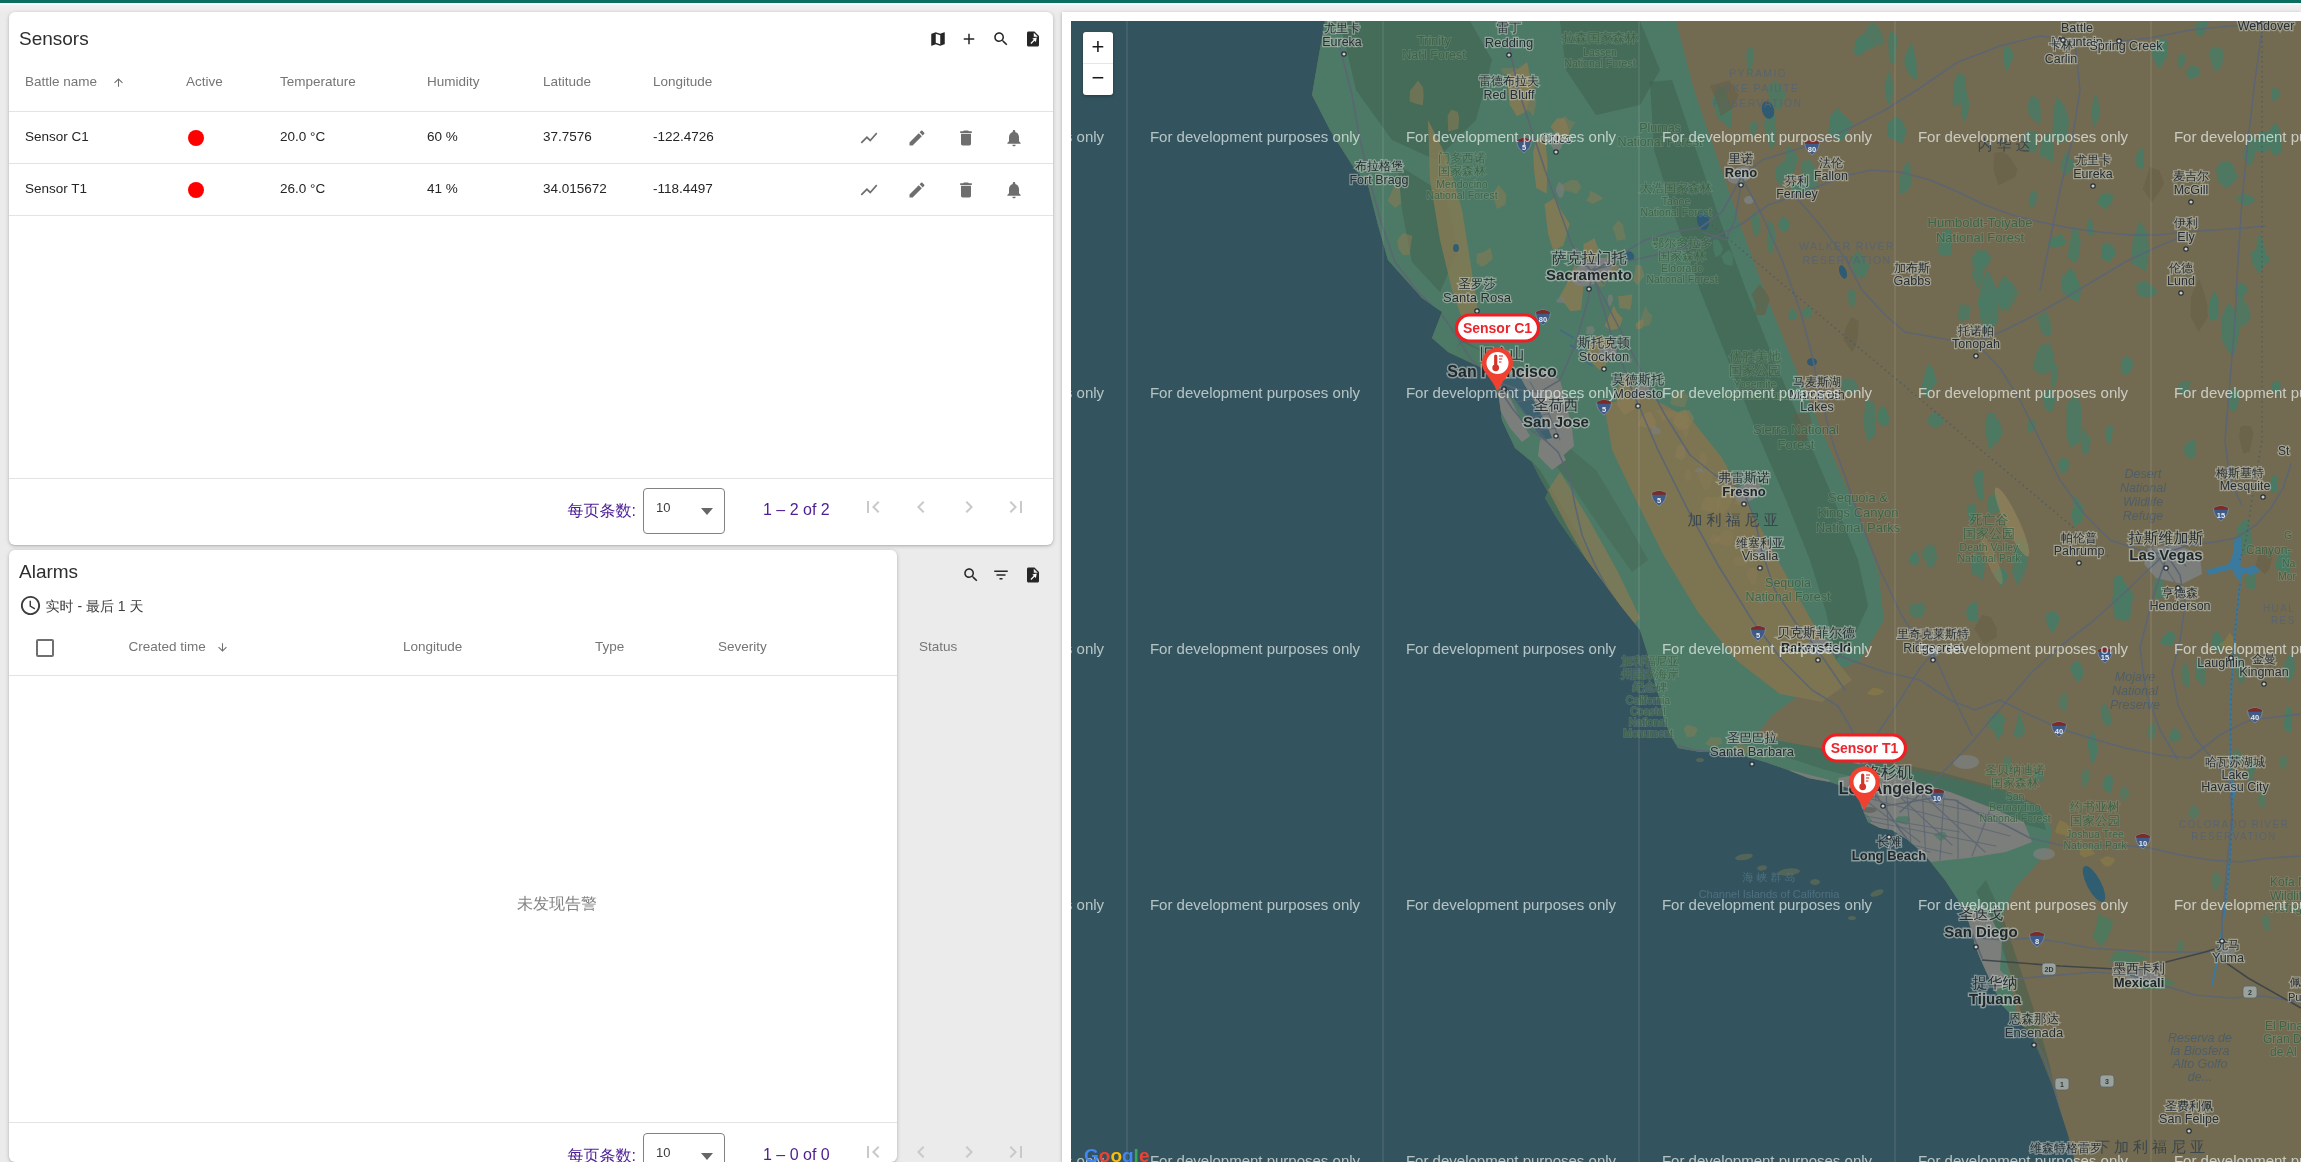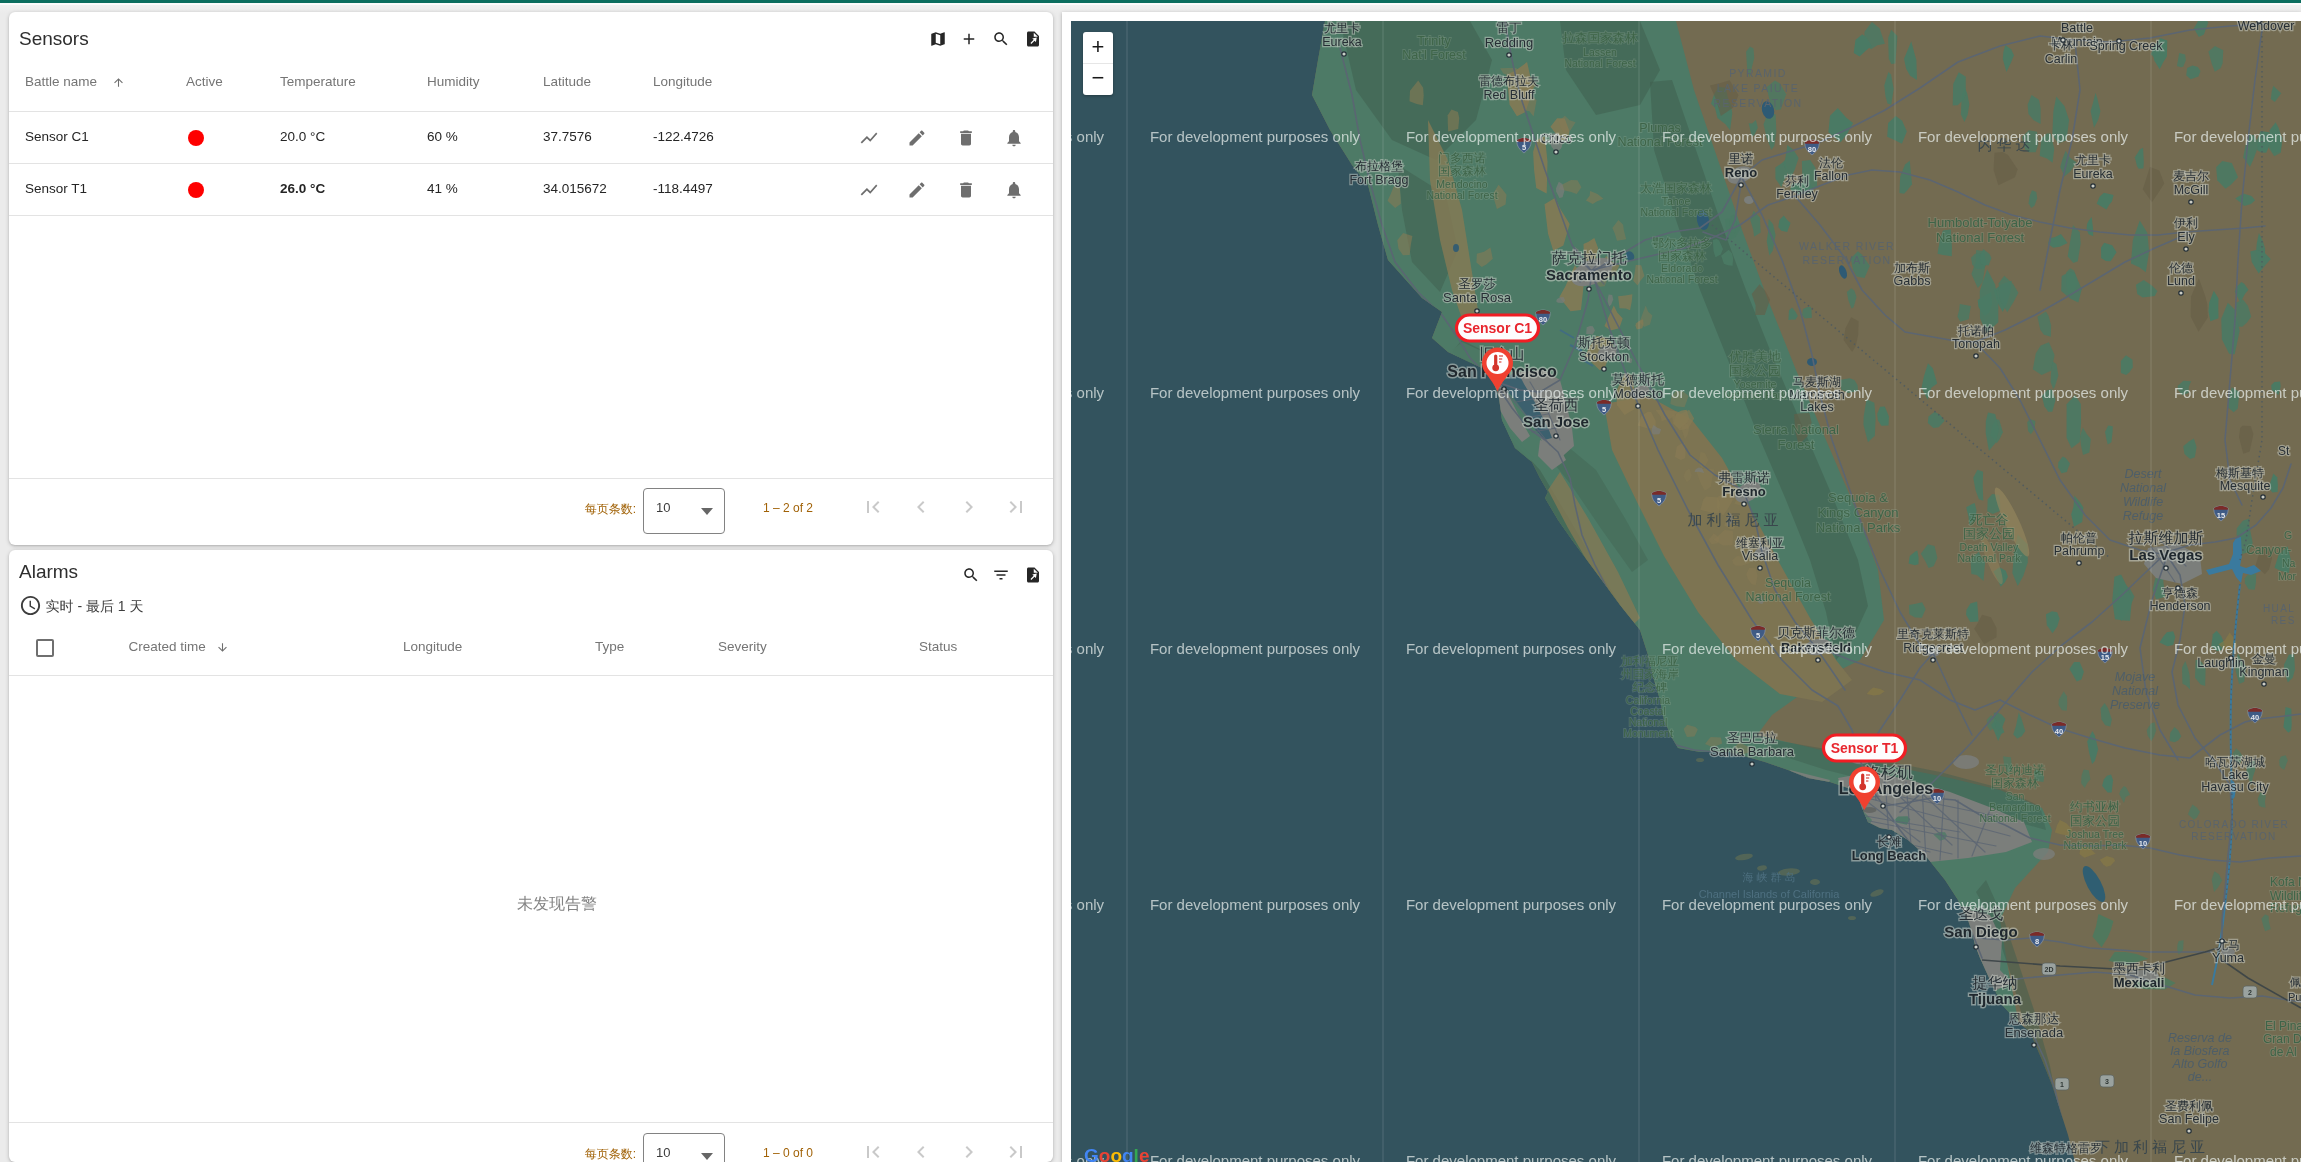--- a/index.html
+++ b/index.html
@@ -4,21 +4,21 @@
 * { margin:0; padding:0; box-sizing:border-box; }
 html,body { width:2301px; height:1162px; overflow:hidden; background:#ebebeb;
   font-family:"Liberation Sans", sans-serif; }
 .abs { position:absolute; }
 .card { position:absolute; background:#fff; border-radius:6px;
   box-shadow:0 1px 4px rgba(0,0,0,0.20), 0 1px 2px rgba(0,0,0,0.10); }
 .title { font-size:19px; color:#2e2e2e; }
 .hdr { font-size:13.5px; color:#757575; }
 .cell { font-size:13.5px; color:#252525; }
 .divider { position:absolute; height:1px; background:#e3e3e3; left:0; right:0; }
-.pgtxt { font-size:12px; color:#a16207; }
+.pgtxt { font-size:16px; color:#4c1d95; }
 </style></head>
 <body>
 <div class="abs" style="left:0;top:0;width:2301px;height:3px;background:#0c6e5f;"></div>
 <div class="abs" style="left:0;top:3px;width:2301px;height:2px;background:#fbfbfb;"></div>
 <div class="abs" style="left:0;top:5px;width:2301px;height:8px;background:linear-gradient(#f1f1f1,#ebebeb);"></div>
 
 <div class="card" style="left:9px;top:12px;width:1044px;height:533px;">
 <div class="abs title" style="left:10px;top:16px;">Sensors</div>
 <svg class="abs" style="left:919.5px;top:17.5px" width="18" height="18" viewBox="0 0 24 24" fill="#262626">
       <path d="M20.5 3l-.16.03L15 5.1 9 3 3.36 4.9c-.21.07-.36.25-.36.48V20.5c0 .28.22.5.5.5l.16-.03L9 18.9l6 2.1 5.64-1.9c.21-.07.36-.25.36-.48V3.5c0-.28-.22-.5-.5-.5zM15 19l-6-2.11V5l6 2.11V19z"></path>
@@ -59,21 +59,21 @@
       <path d="M3 17.25V21h3.75L17.81 9.94l-3.75-3.75L3 17.25zM20.71 7.04c.39-.39.39-1.02 0-1.41l-2.34-2.34c-.39-.39-1.02-.39-1.41 0l-1.83 1.83 3.75 3.75 1.83-1.83z"></path>
     </svg>
 <svg class="abs" style="left:946.5px;top:115.5px" width="20" height="20" viewBox="0 0 24 24" fill="#6e6e6e">
       <path d="M6 19c0 1.1.9 2 2 2h8c1.1 0 2-.9 2-2V7H6v12zM19 4h-3.5l-1-1h-5l-1 1H5v2h14V4z"></path>
     </svg>
 <svg class="abs" style="left:994.5px;top:115.5px" width="20" height="20" viewBox="0 0 24 24" fill="#6e6e6e">
       <path d="M12 22c1.1 0 2-.9 2-2h-4c0 1.1.89 2 2 2zm6-6v-5c0-3.07-1.64-5.64-4.5-6.32V4c0-.83-.67-1.5-1.5-1.5s-1.5.67-1.5 1.5v.68C7.63 5.36 6 7.92 6 11v5l-2 2v1h16v-1l-2-2z"></path>
     </svg>
 <div class="abs cell" style="left:16px;top:169.5px;line-height:14px;">Sensor T1</div>
 <div class="abs" style="left:179px;top:169.5px;width:16px;height:16px;border-radius:50%;background:#fe0000;"></div>
-<div class="abs cell" style="left:271px;top:169.5px;line-height:14px;font-weight:bold;">26.0 °C</div>
+<div class="abs cell" style="left:271px;top:169.5px;line-height:14px;">26.0 °C</div>
 <div class="abs cell" style="left:418px;top:169.5px;line-height:14px;">41 %</div>
 <div class="abs cell" style="left:534px;top:169.5px;line-height:14px;">34.015672</div>
 <div class="abs cell" style="left:644px;top:169.5px;line-height:14px;">-118.4497</div>
 <svg class="abs" style="left:850px;top:167.5px" width="20" height="20" viewBox="0 0 24 24" fill="#6e6e6e">
       <path d="M3.5 18.49l6-6.01 4 4L22 6.92l-1.41-1.41-7.09 7.97-4-4L2 16.99z"></path>
     </svg>
 <svg class="abs" style="left:898px;top:167.5px" width="20" height="20" viewBox="0 0 24 24" fill="#6e6e6e">
       <path d="M3 17.25V21h3.75L17.81 9.94l-3.75-3.75L3 17.25zM20.71 7.04c.39-.39.39-1.02 0-1.41l-2.34-2.34c-.39-.39-1.02-.39-1.41 0l-1.83 1.83 3.75 3.75 1.83-1.83z"></path>
     </svg>
 <svg class="abs" style="left:946.5px;top:167.5px" width="20" height="20" viewBox="0 0 24 24" fill="#6e6e6e">
@@ -93,21 +93,21 @@
 <svg class="abs" style="left:900px;top:483px" width="24" height="24" viewBox="0 0 24 24" fill="#c9c9c9">
       <path d="M15.41 7.41L14 6l-6 6 6 6 1.41-1.41L10.83 12z"></path>
     </svg>
 <svg class="abs" style="left:948px;top:483px" width="24" height="24" viewBox="0 0 24 24" fill="#c9c9c9">
       <path d="M10 6L8.59 7.41 13.17 12l-4.58 4.59L10 18l6-6z"></path>
     </svg>
 <svg class="abs" style="left:995px;top:483px" width="24" height="24" viewBox="0 0 24 24" fill="#c9c9c9">
       <path d="M5.59 7.41L10.18 12l-4.59 4.59L7 18l6-6-6-6zM16 6h2v12h-2z"></path>
     </svg>
 </div>
-<div class="card" style="left:9px;top:550px;width:1044px;height:612px;">
+<div class="card" style="left:9px;top:550px;width:888px;height:612px;">
 <div class="abs title" style="left:10px;top:10.5px;">Alarms</div>
 <svg class="abs" style="left:953px;top:16px" width="18" height="18" viewBox="0 0 24 24" fill="#262626">
       <path d="M15.5 14h-.79l-.28-.27C15.41 12.59 16 11.11 16 9.5 16 5.91 13.09 3 9.5 3S3 5.91 3 9.5 5.91 16 9.5 16c1.61 0 3.09-.59 4.23-1.57l.27.28v.79l5 4.99L20.49 19l-4.99-5zm-6 0C7.01 14 5 11.99 5 9.5S7.01 5 9.5 5 14 7.01 14 9.5 11.99 14 9.5 14z"></path>
     </svg>
 <svg class="abs" style="left:982.5px;top:16px" width="18" height="18" viewBox="0 0 24 24" fill="#262626">
       <path d="M10 18h4v-2h-4v2zM3 6v2h18V6H3zm3 7h12v-2H6v2z"></path>
     </svg>
 <svg class="abs" style="left:1014.5px;top:16px" width="18" height="18" viewBox="0 0 24 24" fill="#262626">
       <path d="M14 2H6c-1.1 0-2 .9-2 2v16c0 1.1.9 2 2 2h12c1.1 0 2-.9 2-2V8l-6-6zm-1 7V3.5L18.5 9H13z"></path>
       <path d="M8.6 17.4 l4.3,-4.3 -1.9,-1.9 6,-1.1 -1.1,6 -1.9,-1.9 -4.3,4.3 z" fill="#fff"></path>

